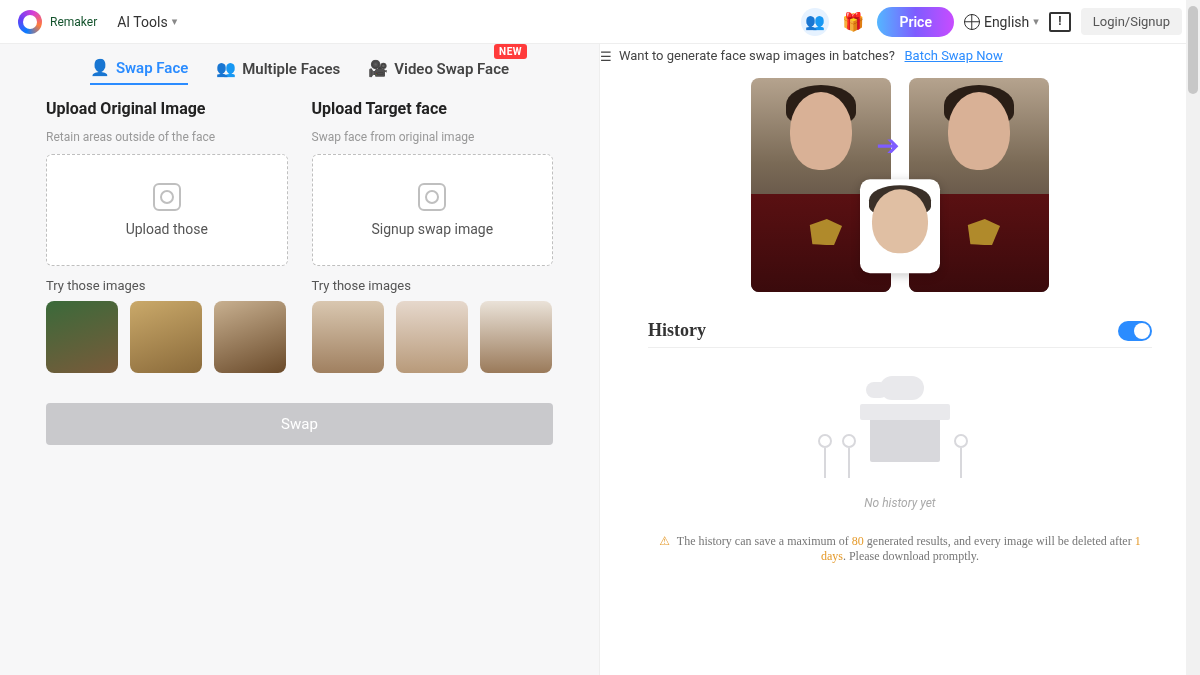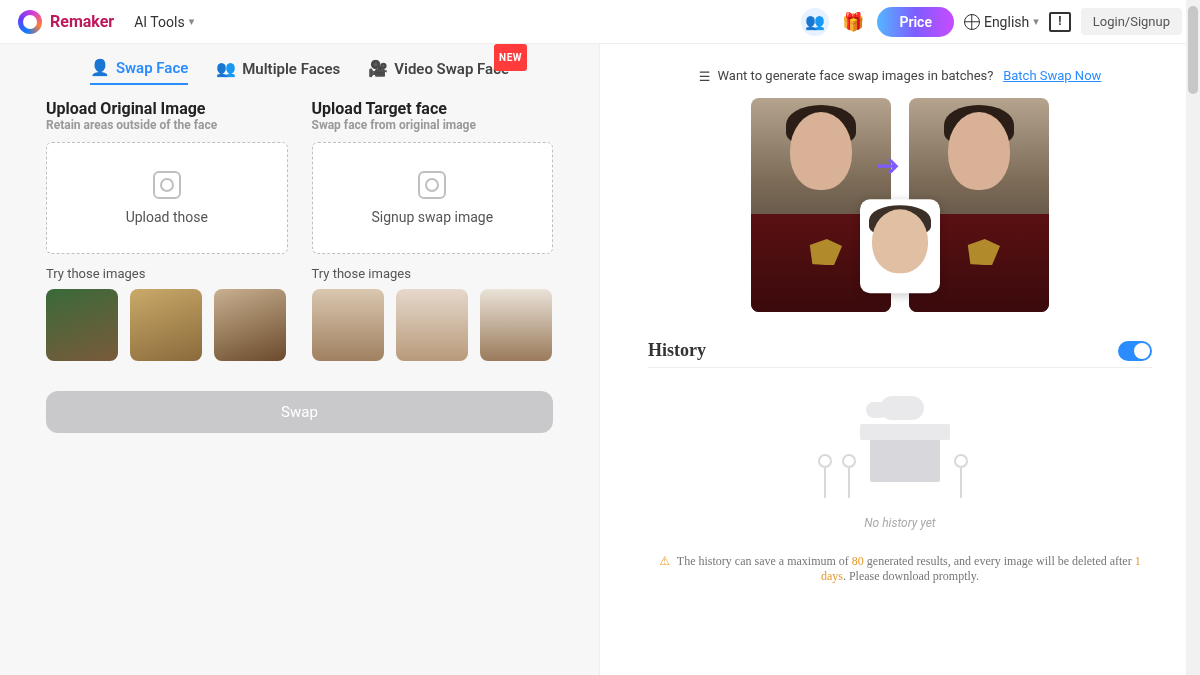--- a/index.html
+++ b/index.html
@@ -3,21 +3,21 @@
 <meta charset="utf-8">
 <style>
 * { box-sizing: border-box; margin: 0; padding: 0; }
 body { font-family: -apple-system, "Segoe UI", Roboto, Arial, sans-serif; background: #fff; color: #333; width: 1200px; height: 675px; overflow: hidden; position: relative; }
 
 
 .header { height: 44px; border-bottom: 1px solid #eee; display: flex; align-items: center; padding: 0 18px; }
 .logo-wrap { display: flex; align-items: center; gap: 8px; }
 .logo-circle { width: 24px; height: 24px; border-radius: 50%; background: conic-gradient(from 200deg,#0a7cff,#6a3ef6,#d63fd6,#ff7b3a,#0a7cff); position: relative; }
 .logo-circle::after { content:""; position:absolute; inset:5px; background:#fff; border-radius:50%; }
-.brand { font-weight: 700; font-size: 16px; color:#be185d; }
+.brand { font-weight: 400; font-size: 12px; color:#14532d; }
 .aitools { margin-left: 20px; font-size: 14px; color:#333; display:flex; align-items:center; gap:4px; cursor:pointer;}
 .chev { font-size: 11px; color:#888; }
 .header-right { margin-left:auto; display:flex; align-items:center; gap:10px; }
 .icon-btn { width: 28px; height:28px; border-radius:50%; display:flex; align-items:center; justify-content:center; font-size:16px; cursor:pointer; }
 .community { background:#e6f2ff; color:#2b8cff; }
 .gift { font-size:18px; }
 .price-pill { height:30px; padding:0 22px; border-radius:16px; background:linear-gradient(90deg,#54b6ff,#7e5cff,#c84cff); color:#fff; font-weight:600; font-size:14px; display:flex; align-items:center; cursor:pointer;}
 .lang { display:flex; align-items:center; gap:4px; font-size:14px; color:#333; cursor:pointer;}
 .globe { width:16px;height:16px;border:1.5px solid #333;border-radius:50%;position:relative;}
 .globe::before{content:"";position:absolute;left:50%;top:-1px;bottom:-1px;width:1.5px;background:#333;transform:translateX(-50%);}
@@ -29,39 +29,39 @@
 
 .main { display:flex; height: calc(675px - 44px); }
 .left { width: 600px; background:#f7f7f8; border-right:1px solid #eee; display:flex; flex-direction:column; }
 .right { flex:1; background:#fff; overflow:hidden; }
 
 
 .tabs { display:flex; justify-content:center; gap:28px; padding:14px 0 10px; }
 .tab { display:flex; align-items:center; gap:6px; font-size:15px; font-weight:600; color:#444; cursor:pointer; position:relative; padding-bottom:6px;}
 .tab.active { color:#2b8cff; border-bottom:2px solid #2b8cff; }
 .tab .ticon { font-size:16px; }
-.new-badge { position:absolute; top:-14px; right:-18px; background:#ff3b3b; color:#fff; font-size:10px; font-weight:700; padding:8px 5px; border-radius:3px; letter-spacing:.5px;}
+.new-badge { position:absolute; top:-14px; right:-18px; background:#ff3b3b; color:#fff; font-size:10px; font-weight:700; padding:2px 5px; border-radius:3px; letter-spacing:.5px;}
 
 
 .panels { display:flex; gap:24px; padding:4px 46px 0; }
 .panel { flex:1; }
 .panel-title { font-size:16px; font-weight:700; color:#222; }
-.panel-sub { font-size:12px; color:#999; font-weight:700; margin-top:0;}
+.panel-sub { font-size:12px; color:#999; font-weight:400; margin-top:12px;}
 .drop { margin-top:10px; border:1px dashed #bfbfbf; background:#fff; border-radius:6px; height:112px; display:flex; flex-direction:column; align-items:center; justify-content:center; gap:10px; cursor:pointer;}
 .drop-icon { width:28px;height:28px;border:2px solid #bfbfbf;border-radius:6px;position:relative;}
 .drop-icon::before{content:"";position:absolute;left:50%;top:50%;width:10px;height:10px;border:2px solid #bfbfbf;border-radius:50%;transform:translate(-50%,-50%);}
 .drop-label { font-size:14px; color:#555; }
 .try-label { margin-top:12px; font-size:13px; color:#555; }
 .thumbs { display:flex; gap:12px; margin-top:8px; }
 .thumb { width:72px; height:72px; border-radius:8px; cursor:pointer; }
-.swap-btn { margin:30px 46px 0; height:42px; border-radius:12px; background:#c9c9cc; color:#fff; display:flex; align-items:center; justify-content:center; font-size:15px; cursor:pointer; }
+.swap-btn { margin:30px 46px 0; height:42px; border-radius:4px; background:#c9c9cc; color:#fff; display:flex; align-items:center; justify-content:center; font-size:15px; cursor:pointer; }
 
 
 .rtitle { text-align:center; font-size:21px; font-family:Georgia, "Times New Roman", serif; font-weight:600; margin-top:26px; }
-.batch { text-align:center; font-size:13px; color:#444; margin-top:24px; }
+.batch { font-size:13px; color:#444; margin-top:4px; }
 .batch a { color:#2b8cff; text-decoration:underline; cursor:pointer; }
 .stack-icon { display:inline-block; vertical-align:middle; margin-right:4px; font-size:13px; }
 .hero { display:flex; justify-content:center; gap:18px; margin-top:14px; position:relative; }
 .hero-img { width:140px; height:214px; border-radius:8px; background:linear-gradient(180deg,#b5a38e 0%,#7a6a56 40%,#3a2a2a 100%); position:relative; overflow:hidden;}
 .cape { position:absolute; bottom:0; left:0; right:0; height:46%; background:linear-gradient(180deg,#5a1012,#3a0a0c);}
 .s-logo{position:absolute;left:40%;bottom:22%;width:36px;height:26px;background:#b08a2b;transform:skewX(-6deg) rotate(2deg);clip-path:polygon(50% 0,95% 25%,80% 100%,20% 100%,5% 25%);}
 .head { position:absolute; top:14px; left:50%; transform:translateX(-50%); width:62px;height:78px;border-radius:50% 50% 46% 46%; background:#d9b196;}
 .hair{position:absolute;top:7px;left:50%;transform:translateX(-50%);width:70px;height:40px;border-radius:50% 50% 30% 30%;background:#2a1e16;}
 .hero-overlay { position:absolute; left:50%; top:56%; transform:translate(-50%,-20%); width:80px;height:94px;background:#fff;border-radius:10px;box-shadow:0 2px 10px rgba(0,0,0,.2); }
 .hero-overlay .ov-head{width:56px;height:64px;border-radius:50% 50% 46% 46%;background:#e0bfa3;margin:10px auto 0;position:relative;}

